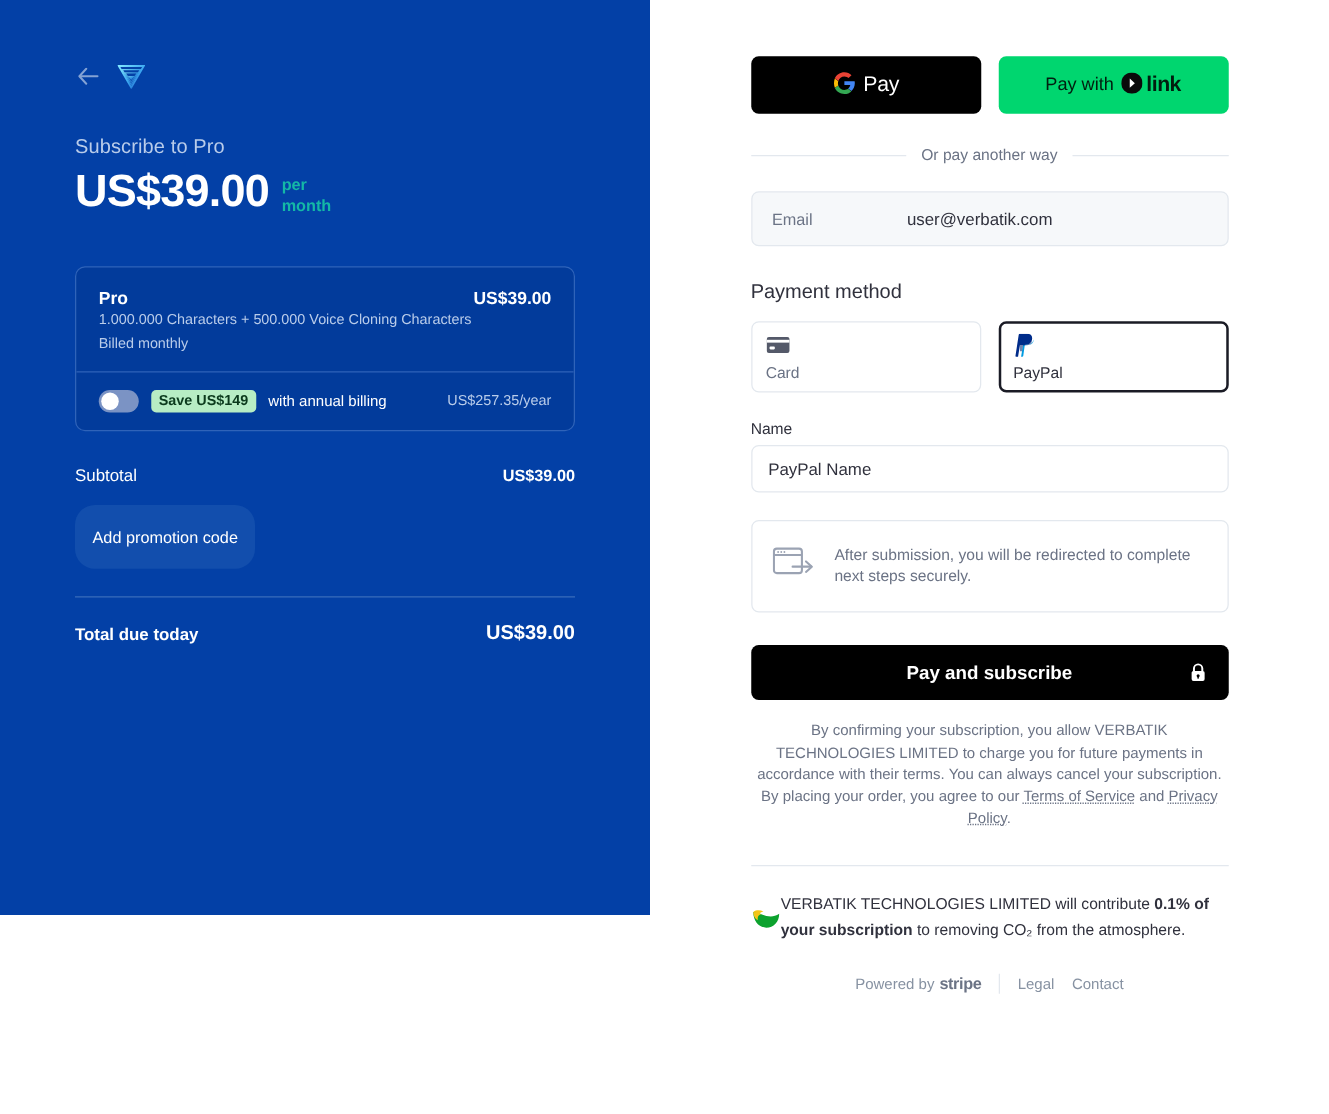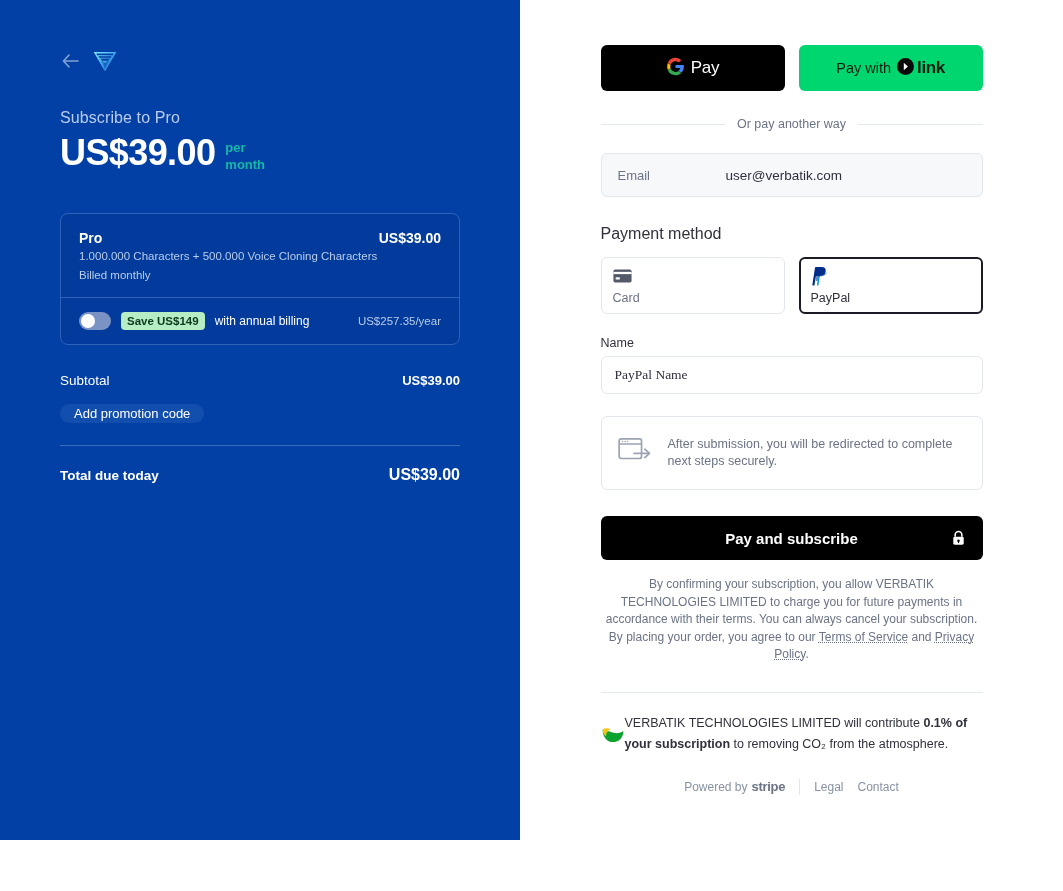--- a/index.html
+++ b/index.html
@@ -15,21 +15,21 @@
   .page {
     position: relative;
     width: 1063px;
     height: 891px;
     display: flex;
   }
 
   
   .left-panel {
     width: 520px;
-    height: 840px;
+    height: 732px;
     background: #0340a6;
     color: #ffffff;
     position: relative;
     flex: 0 0 520px;
   }
 
   .left-inner {
     padding: 48px 60px 0 60px;
   }
 
@@ -160,21 +160,21 @@
   .totals-value { color: #ffffff; font-weight: 700; font-size: 13px; }
 
   .promo-btn {
     margin-top: 16px;
     background: #124ead;
     color: #ffffff;
     border: none;
     border-radius: 16px;
     font-size: 13px;
     font-family: inherit;
-    padding: 2px 14px;
+    padding: 18px 14px;
     cursor: pointer;
   }
 
   .divider-line {
     height: 1px;
     background: #3a6cbb;
     margin: 22px 0 20px 0;
   }
 
   .total-due-row {
@@ -295,21 +295,21 @@
     color: #30313d;
     margin: 22px 0 6px 0;
   }
   .text-input {
     width: 100%;
     height: 38px;
     border: 1px solid #e3e8ee;
     border-radius: 6px;
     padding: 0 13px;
     font-size: 13.5px;
-    font-family: Liberation Serif, serif;
+    font-family: Liberation Sans, sans-serif;
     color: #30313d;
     background: #fff;
   }
   .text-input::placeholder { color: #30313d; }
 
   .redirect-note {
     margin-top: 22px;
     border: 1px solid #e3e8ee;
     border-radius: 6px;
     padding: 16px 16px;

